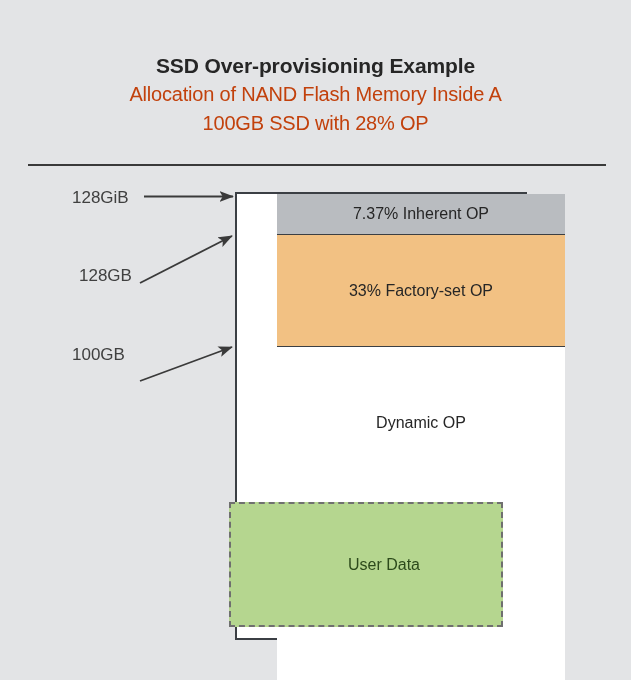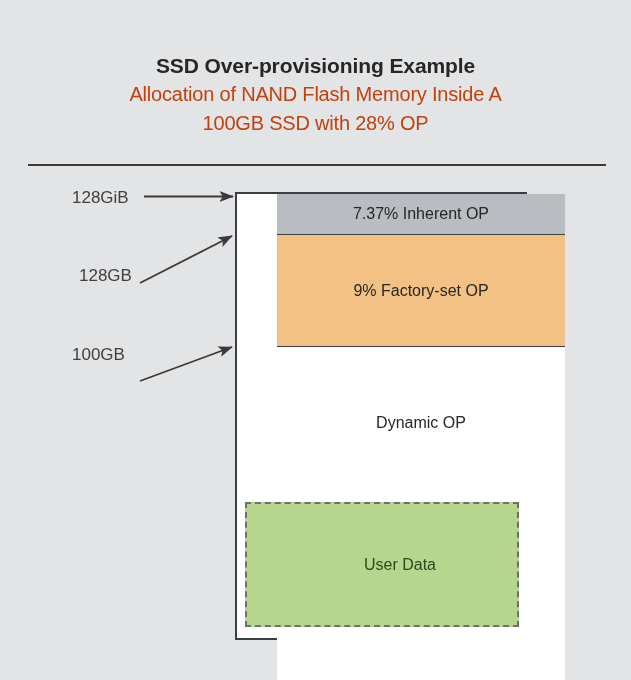--- a/index.html
+++ b/index.html
@@ -100,21 +100,21 @@
     position: absolute;
     top: 67px;
     left: 0;
     width: 100%;
     text-align: center;
   }
 
   
   .userdata {
     position: absolute;
-    left: 245px;
+    left: 229px;
     top: 502px;
     width: 274px;
     height: 125px;
     background: #b5d68f;
     border: 2px dashed #6f6f6f;
     box-sizing: border-box;
     display: flex;
     align-items: center;
     justify-content: center;
     font-size: 16px;
@@ -168,21 +168,21 @@
     <line x1="144" y1="196.5" x2="233" y2="196.5" stroke="#3a3a3a" stroke-width="1.8" marker-end="url(#ah)"></line>
     <line x1="140" y1="283" x2="232" y2="236" stroke="#3a3a3a" stroke-width="1.8" marker-end="url(#ah)"></line>
     <line x1="140" y1="381" x2="232" y2="347" stroke="#3a3a3a" stroke-width="1.8" marker-end="url(#ah)"></line>
   </svg>
 
   <div class="bar">
     <div class="seg seg-inherent">
       <span class="seg-label">7.37% Inherent OP</span>
     </div>
     <div class="seg seg-factory">
-      <span class="seg-label">9% Factory-set OP</span>
+      <span class="seg-label">33% Factory-set OP</span>
     </div>
     <div class="seg seg-dynamic">
       <span class="seg-label">Dynamic OP</span>
     </div>
   </div>
 
   <div class="userdata">
     <span>User Data</span>
   </div>
 

